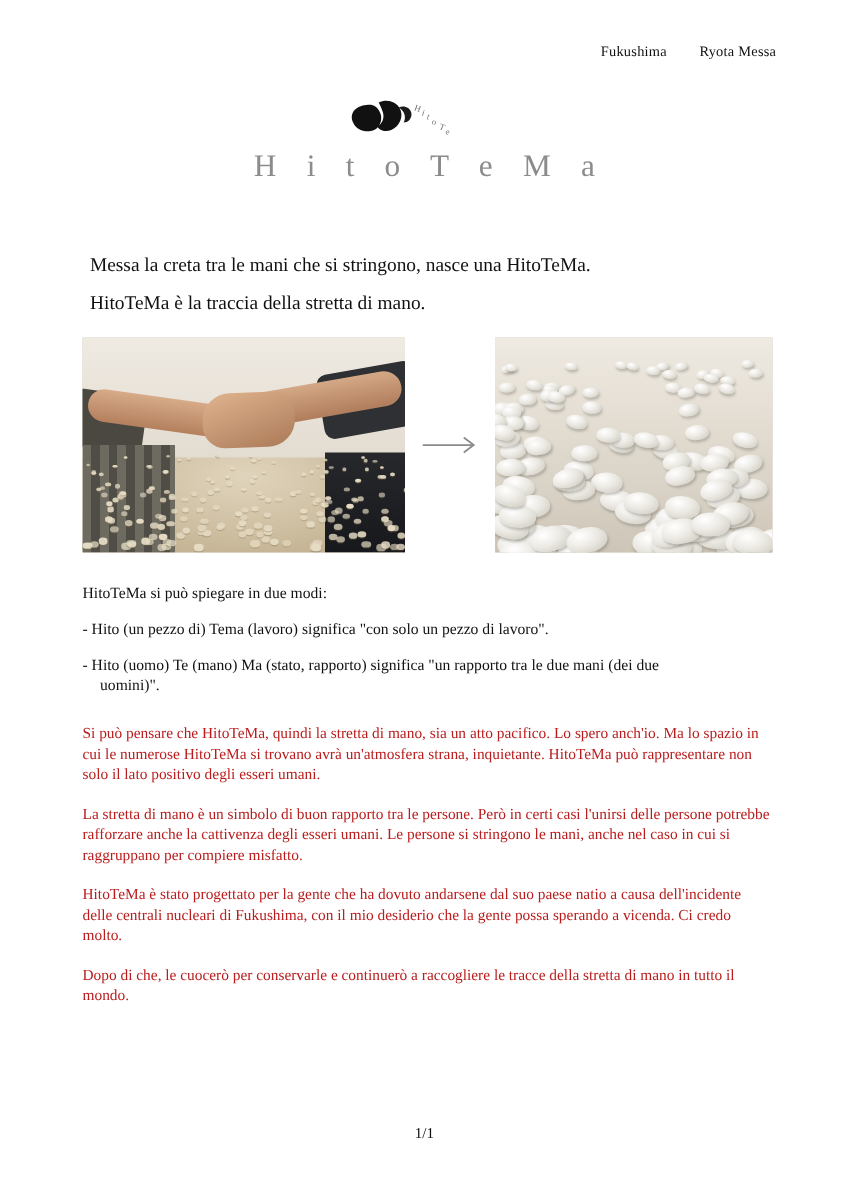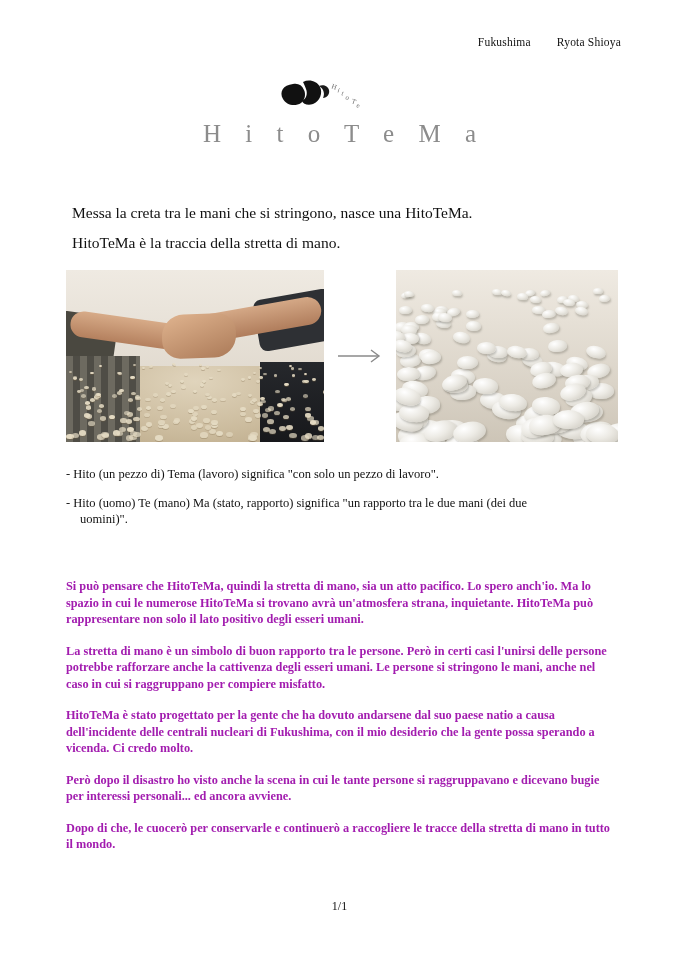--- a/index.html
+++ b/index.html
@@ -192,22 +192,21 @@
   .explain .cont { padding-left: 14px; display: block; }
 
   
   .body-text {
     position: absolute;
     top: 578px;
     left: 66px;
     width: 552px;
     font-size: 12.3px;
     line-height: 16.5px;
-    color: #a21caf;
-    font-weight: bold;
+    color: #b91c1c;
   }
   .body-text p { margin: 0 0 15px 0; }
 
   
   .footer {
     position: absolute;
     bottom: 46px;
     left: 0;
     width: 679px;
     text-align: center;
@@ -215,21 +214,21 @@
     color: #111;
   }
 </style>
 </head>
 <body>
 
 <div class="page">
 
   <div class="header">
     <span>Fukushima</span>
-    <span>Ryota Shioya</span>
+    <span>Ryota Messa</span>
   </div>
 
   <div class="logo-block">
     <div class="logo-mark">
       <svg width="130" height="46" viewBox="0 0 130 46" xmlns="http://www.w3.org/2000/svg">
         <path d="M18,12 C8,13 4,20 8,27 C11,33 20,35 26,31 C30,28 31,22 29,18 C27,13 23,11 18,12 Z" fill="#111"></path>
         <path d="M28,10 C34,7 42,9 45,15 C48,21 45,29 38,32 C33,34 28,32 27,29 C31,27 33,22 31,17 C30,14 29,12 28,10 Z" fill="#111"></path>
         <path d="M44,14 C48,12 53,14 54,18 C55,22 52,26 48,26 C50,22 49,17 44,14 Z" fill="#1a1a1a"></path>
         <text x="56" y="16" font-family="Liberation Serif, serif" font-size="7" fill="#6d6d6d" transform="rotate(20 56 16)">H</text>
         <text x="62" y="20" font-family="Liberation Serif, serif" font-size="7" fill="#6d6d6d" transform="rotate(20 62 20)">i</text>
@@ -561,32 +560,32 @@
           <div class="lump" style="width: 11.0231px; height: 6.83429px; left: 60.5689%; top: 14.8473%; transform: rotate(5.58054deg);"></div>
           <div class="lump" style="width: 20.4793px; height: 12.6972px; left: 11.1883%; top: 46.8531%; transform: rotate(-7.2262deg);"></div>
           <div class="lump" style="width: 33.0501px; height: 20.491px; left: 85.3978%; top: 89.4003%; transform: rotate(4.773deg);"></div>
           <div class="lump" style="width: 24.7434px; height: 15.3409px; left: 20.7223%; top: 61.2853%; transform: rotate(-14.9605deg);"></div>
           <div class="lump" style="width: 32.664px; height: 20.2517px; left: 25.8797%; top: 88.0934%; transform: rotate(-11.0819deg);"></div>
         </div>
     </div>
   </div>
 
   <div class="explain">
+    <p>HitoTeMa si può spiegare in due modi:</p>
     <p>- Hito (un pezzo di) Tema (lavoro) significa "con solo un pezzo di lavoro".</p>
     <p>
       <span>- Hito (uomo) Te (mano) Ma (stato, rapporto) significa "un rapporto tra le due mani (dei due</span>
       <span class="cont">uomini)".</span>
     </p>
   </div>
 
   <div class="body-text">
     <p>Si può pensare che HitoTeMa, quindi la stretta di mano, sia un atto pacifico. Lo spero anch'io. Ma lo spazio in cui le numerose HitoTeMa si trovano avrà un'atmosfera strana, inquietante. HitoTeMa può rappresentare non solo il lato positivo degli esseri umani.</p>
     <p>La stretta di mano è un simbolo di buon rapporto tra le persone. Però in certi casi l'unirsi delle persone potrebbe rafforzare anche la cattivenza degli esseri umani. Le persone si stringono le mani, anche nel caso in cui si raggruppano per compiere misfatto.</p>
     <p>HitoTeMa è stato progettato per la gente che ha dovuto andarsene dal suo paese natio a causa dell'incidente delle centrali nucleari di Fukushima, con il mio desiderio che la gente possa sperando a vicenda. Ci credo molto.</p>
-    <p>Però dopo il disastro ho visto anche la scena in cui le tante persone si raggruppavano e dicevano bugie per interessi personali... ed ancora avviene.</p>
     <p>Dopo di che, le cuocerò per conservarle e continuerò a raccogliere le tracce della stretta di mano in tutto il mondo.</p>
   </div>
 
   <div class="footer">
     <span>1/1</span>
   </div>
 
 </div>
 
 </body></html>

